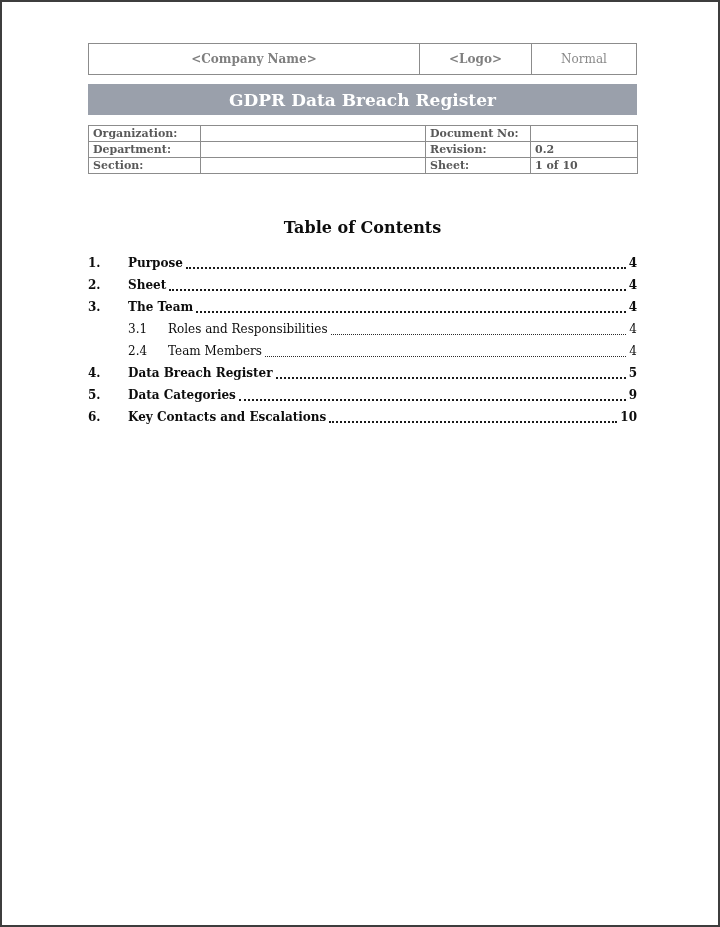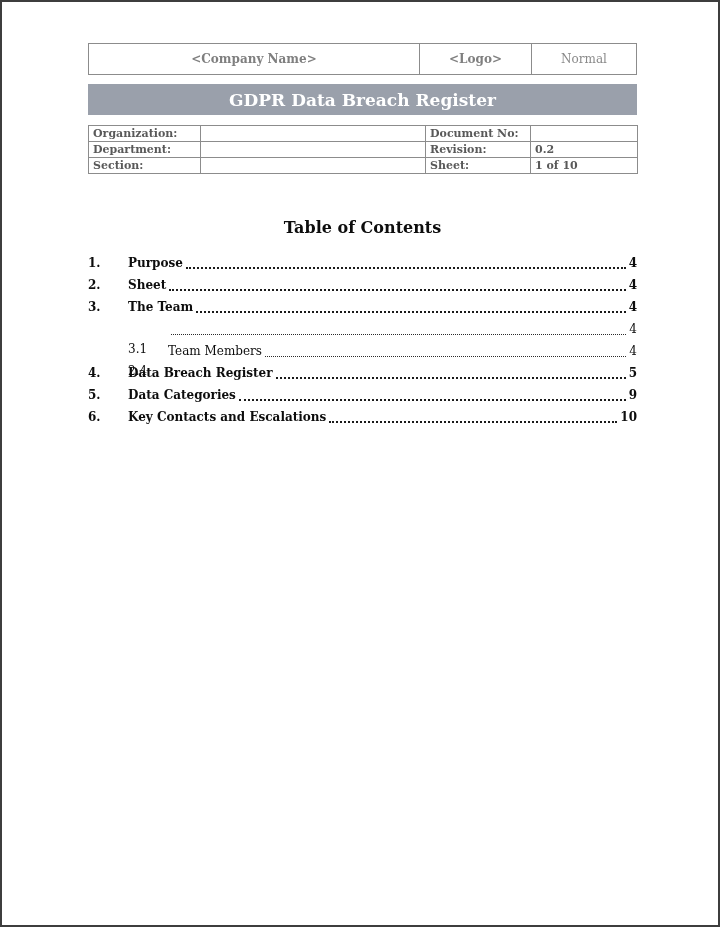--- a/index.html
+++ b/index.html
@@ -85,21 +85,21 @@
     display: flex;
     height: 22px;
     line-height: 22px;
     font-size: 12px;
     color: #0d0d0d;
     cursor: pointer;
   }
   .toc-row.level1 { font-weight: bold; }
   .toc-row.level2 { font-weight: normal; }
   .toc-num { width: 40px; flex: 0 0 auto; }
-  .level2 .toc-num { margin-left: 40px; margin-top: 20px; }
+  .level2 .toc-num { margin-left: 40px; }
   .toc-label { flex: 0 0 auto; white-space: nowrap; }
   .toc-dots {
     flex: 1 1 auto;
     border-bottom: 2px dotted #1a1a1a;
     margin: 0 3px 5px 3px;
     min-width: 10px;
   }
   .level2 .toc-dots { border-bottom-width: 1.5px; border-bottom-color: #2b2b2b; }
   .toc-page { flex: 0 0 auto; text-align: right; }
 </style>
@@ -162,20 +162,21 @@
 
       <div class="toc-row level1">
         <span class="toc-num">3.</span>
         <span class="toc-label">The Team</span>
         <span class="toc-dots"></span>
         <span class="toc-page">4</span>
       </div>
 
       <div class="toc-row level2">
         <span class="toc-num">3.1</span>
+        <span class="toc-label">Roles and Responsibilities</span>
         <span class="toc-dots"></span>
         <span class="toc-page">4</span>
       </div>
 
       <div class="toc-row level2">
         <span class="toc-num">2.4</span>
         <span class="toc-label">Team Members</span>
         <span class="toc-dots"></span>
         <span class="toc-page">4</span>
       </div>

